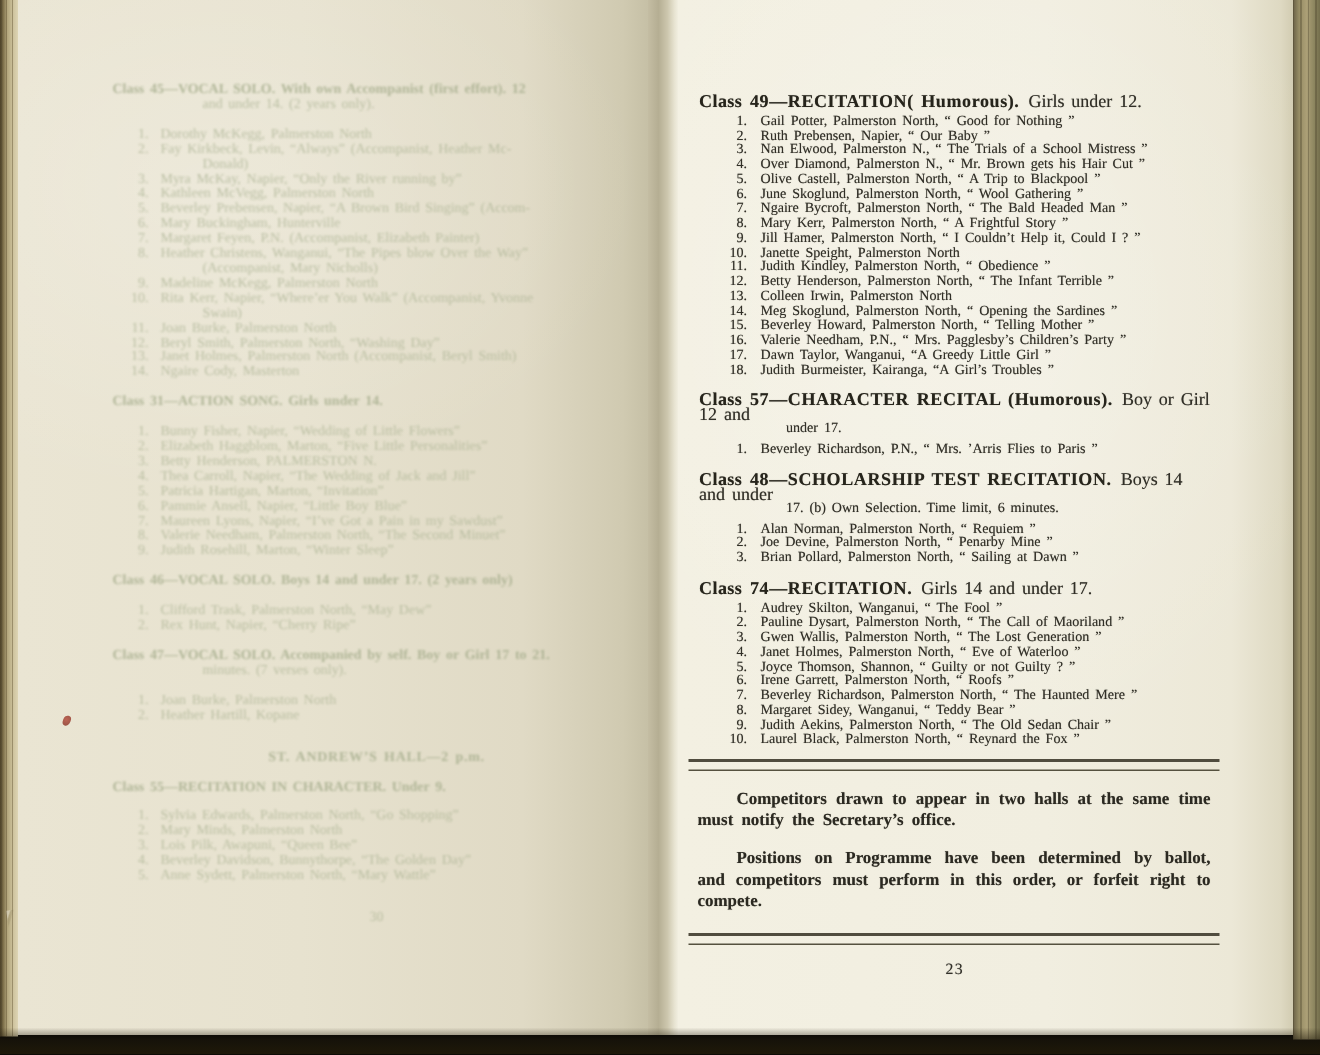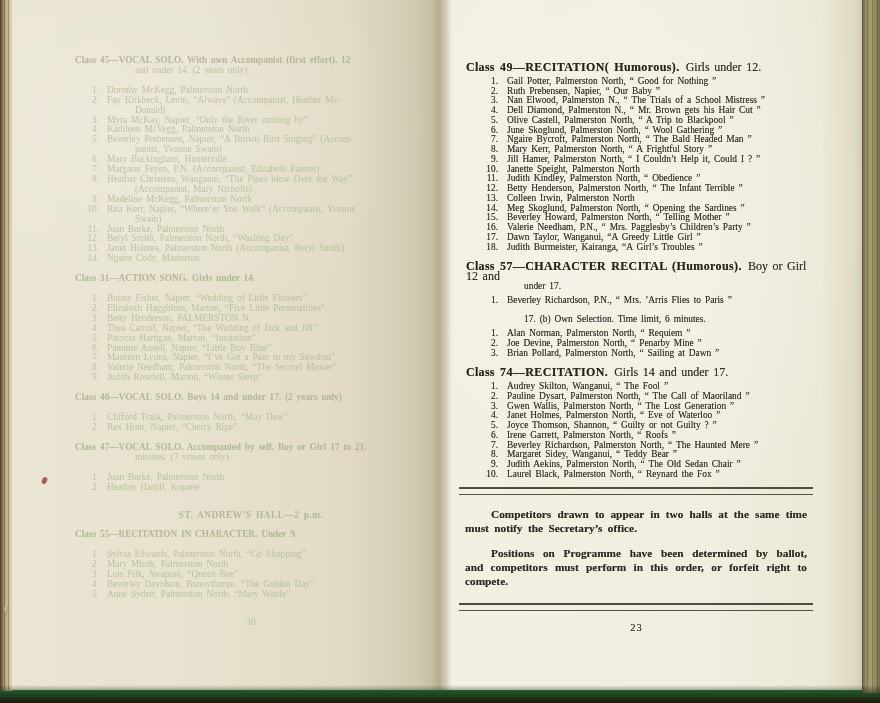--- a/index.html
+++ b/index.html
@@ -1,21 +1,21 @@
 <!DOCTYPE html>
 <html><head>
 <meta charset="utf-8">
 <style>
   html,body{margin:0;padding:0;}
   body{
     width:880px;height:703px;overflow:hidden;
     background:#211b10;
     font-family:"Liberation Serif","DejaVu Serif",serif;
   }
-  .book{position:relative;width:880px;height:703px;background:#15803d;overflow:hidden;}
+  .book{position:relative;width:880px;height:703px;background:#000000;overflow:hidden;}
 
   
   .left-edge{
     position:absolute;left:0;top:0;width:12px;height:691px;
     background:
       repeating-linear-gradient(90deg, rgba(96,82,50,.45) 0 1px, rgba(0,0,0,0) 1px 4px),
       linear-gradient(90deg,#3b331f 0,#7a6c47 2px,#b5a87e 5px,#cfc49f 9px,#ddd4b4 12px);
   }
   
   .right-edge{
@@ -131,21 +131,20 @@
           <span class="g-tx">Myra McKay, Napier, “Only the River running by”</span>
         </div>
         <div class="gline g-item">
           <span class="g-num">4.</span>
           <span class="g-tx">Kathleen McVegg, Palmerston North</span>
         </div>
         <div class="gline g-item">
           <span class="g-num">5.</span>
           <span class="g-tx">Beverley Prebensen, Napier, “A Brown Bird Singing”  (Accom-</span>
         </div>
-        <div class="gline g-c">panist, Yvonne Swain)</div>
         <div class="gline g-item">
           <span class="g-num">6.</span>
           <span class="g-tx">Mary Buckingham, Hunterville</span>
         </div>
         <div class="gline g-item">
           <span class="g-num">7.</span>
           <span class="g-tx">Margaret Feyen, P.N.  (Accompanist, Elizabeth Painter)</span>
         </div>
         <div class="gline g-item">
           <span class="g-num">8.</span>
@@ -276,21 +275,21 @@
               <div class="entry">
                 <span class="e-num">2.</span>
                 <span class="e-text">Ruth Prebensen, Napier, “ Our Baby ”</span>
               </div>
               <div class="entry">
                 <span class="e-num">3.</span>
                 <span class="e-text">Nan Elwood, Palmerston N., “ The Trials of a School Mistress ”</span>
               </div>
               <div class="entry">
                 <span class="e-num">4.</span>
-                <span class="e-text">Dell Diamond, Palmerston N., “ Mr. Brown gets his Hair Cut ”</span>
+                <span class="e-text">Over Diamond, Palmerston N., “ Mr. Brown gets his Hair Cut ”</span>
               </div>
               <div class="entry">
                 <span class="e-num">5.</span>
                 <span class="e-text">Olive Castell, Palmerston North, “ A Trip to Blackpool ”</span>
               </div>
               <div class="entry">
                 <span class="e-num">6.</span>
                 <span class="e-text">June Skoglund, Palmerston North, “ Wool Gathering ”</span>
               </div>
               <div class="entry">
@@ -347,20 +346,21 @@
             <div class="heading"><span class="h-label">Class</span><span class="h-main"><b>57—CHARACTER RECITAL (Humorous).</b> Boy or Girl 12 and</span></div>
             <div class="h-cont">under 17.</div>
             <div class="entries">
               <div class="entry">
                 <span class="e-num">1.</span>
                 <span class="e-text">Beverley Richardson, P.N., “ Mrs. ’Arris Flies to Paris ”</span>
               </div>
             </div>
           </div>
           <div class="section">
+            <div class="heading"><span class="h-label">Class</span><span class="h-main"><b>48—SCHOLARSHIP TEST RECITATION.</b> Boys 14 and under</span></div>
             <div class="h-cont">17.   (b) Own Selection.   Time limit, 6 minutes.</div>
             <div class="entries">
               <div class="entry">
                 <span class="e-num">1.</span>
                 <span class="e-text">Alan Norman, Palmerston North, “ Requiem ”</span>
               </div>
               <div class="entry">
                 <span class="e-num">2.</span>
                 <span class="e-text">Joe Devine, Palmerston North, “ Penarby Mine ”</span>
               </div>

